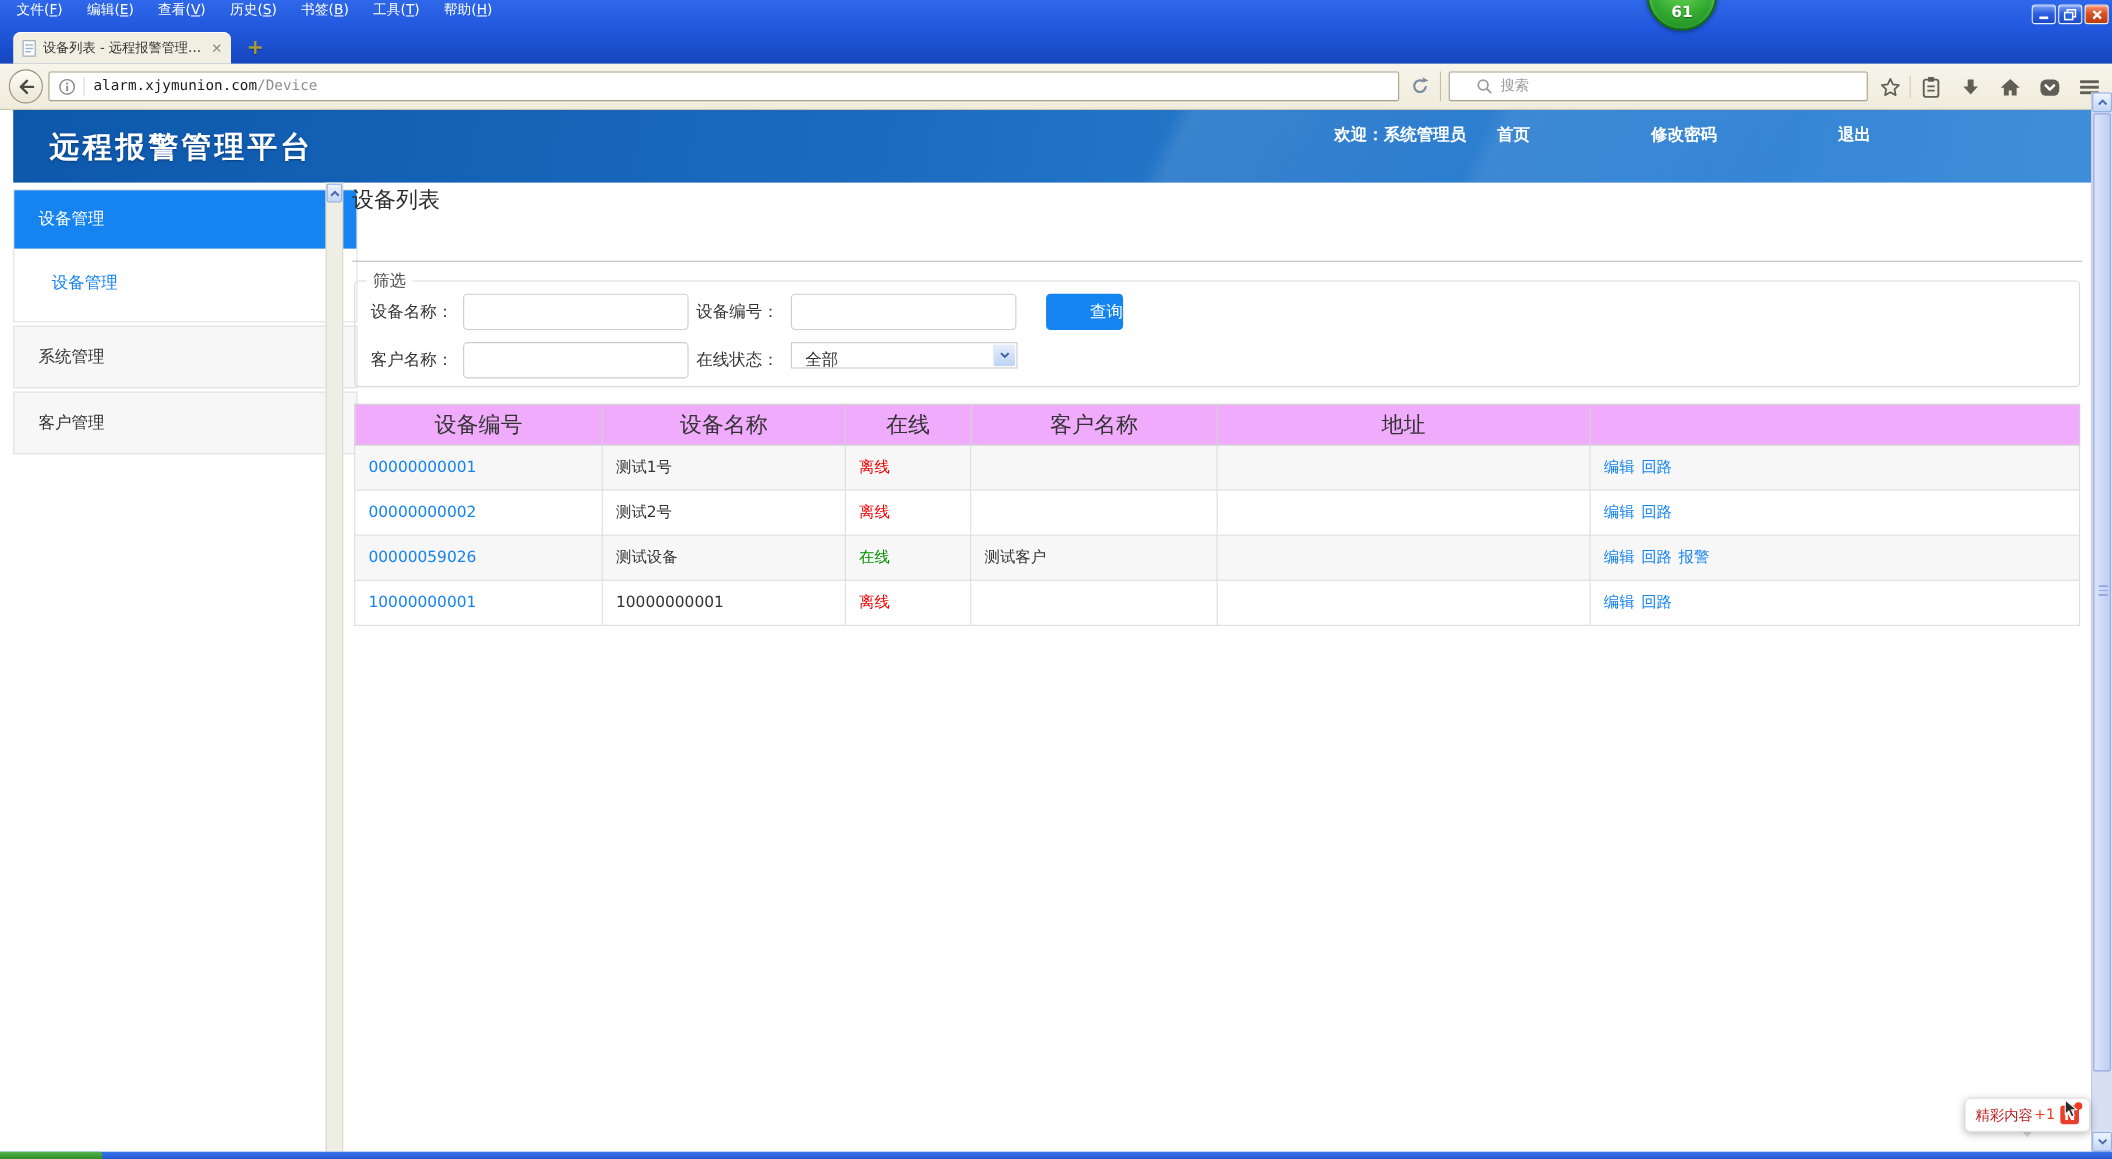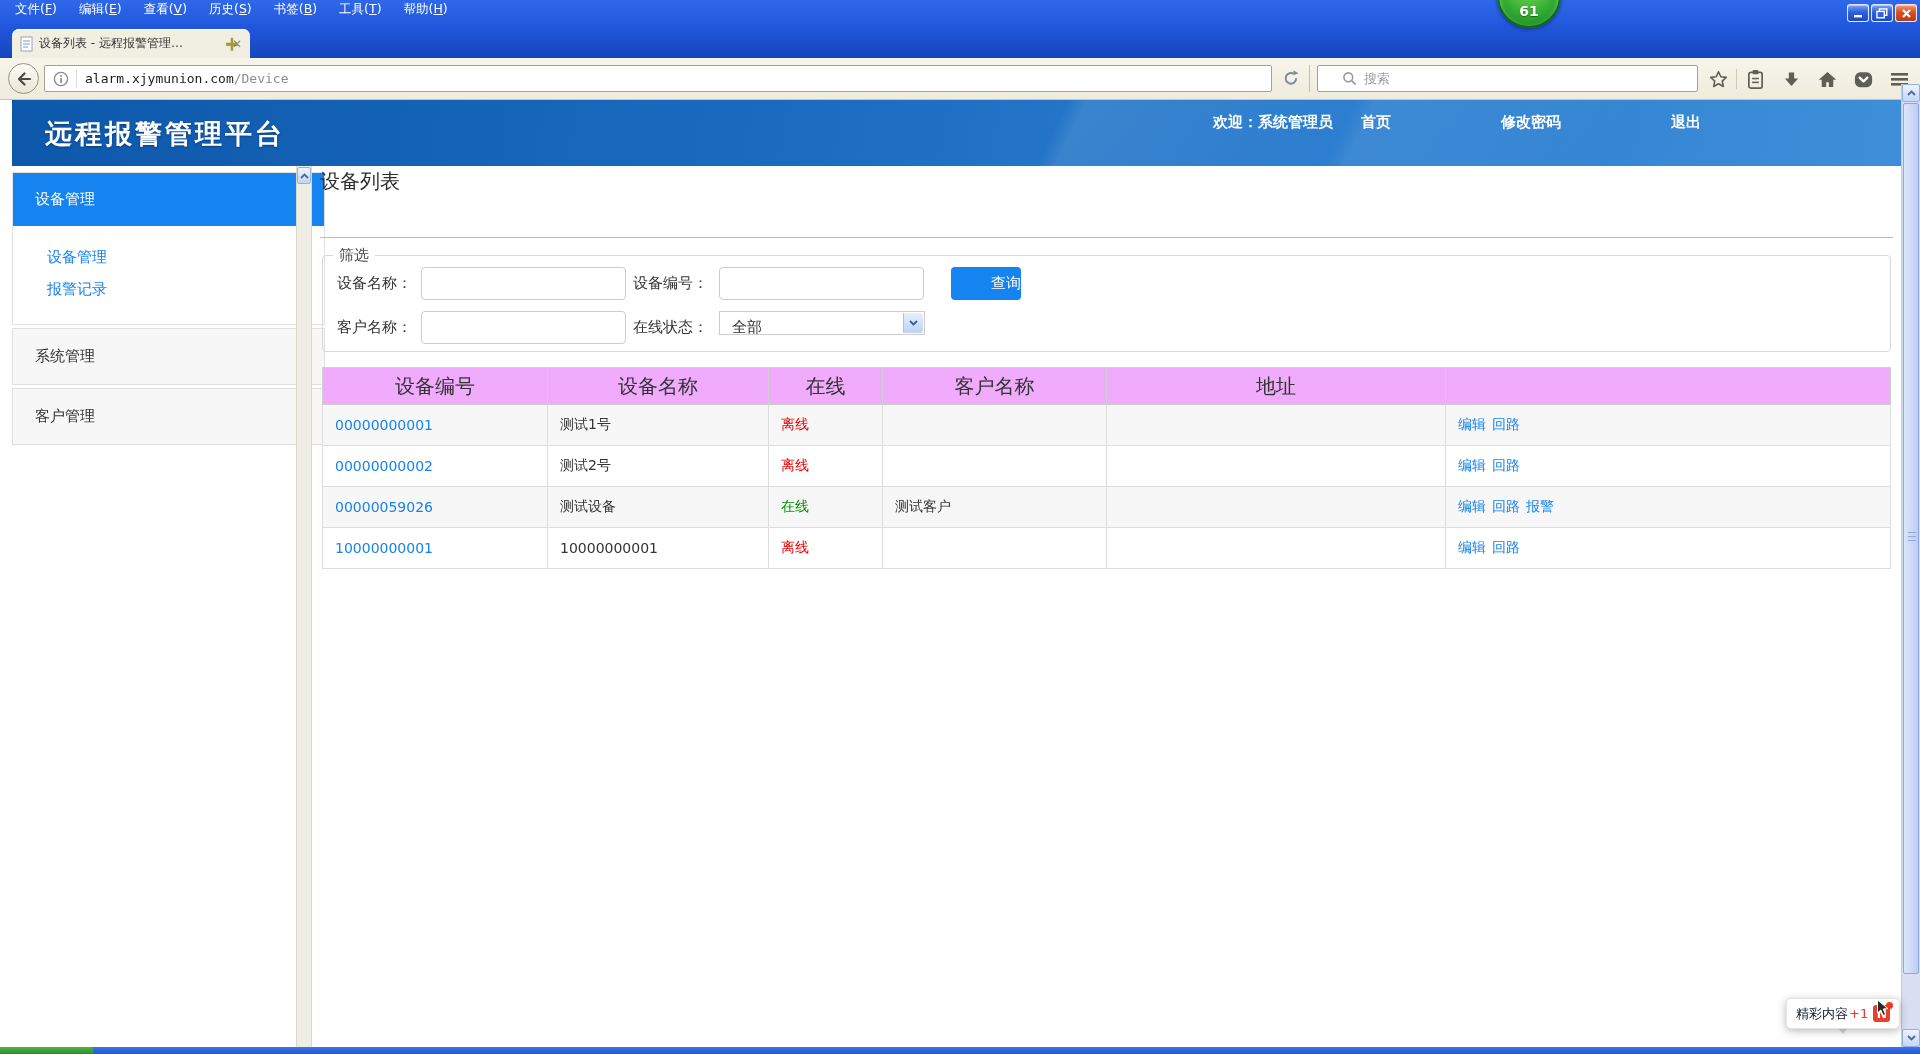--- a/index.html
+++ b/index.html
@@ -18,21 +18,21 @@
     display:flex; align-items:center; justify-content:center;
     background:linear-gradient(180deg,#7ba2f6 0%,#2d5fe0 45%,#1b49c2 100%); box-shadow:inset 0 1px 1px rgba(255,255,255,.5); }
   .winbtn.close { background:linear-gradient(180deg,#f59a74 0%,#d85122 45%,#bb3c10 100%); }
   .notif-badge { position:absolute; left:1497px; top:-36px; width:64px; height:64px; border-radius:50%;
     background:radial-gradient(circle at 50% 32%,#7fe05e 0%,#35ad33 55%,#148017 100%);
     border:2px solid #0e6e11; box-shadow:0 1px 4px rgba(0,0,0,.45), inset 0 2px 5px rgba(255,255,255,.55);
     display:flex; align-items:flex-end; justify-content:center; padding-bottom:7px; }
   .notif-badge span { color:#fff; font-weight:bold; font-size:14px; text-shadow:0 1px 1px rgba(0,0,0,.4); }
 
   
-  .tab { position:absolute; left:12px; top:29px; width:238px; height:29px; background:#f1efe2;
+  .tab { position:absolute; left:12px; top:29px; width:198px; height:29px; background:#f1efe2;
     border-radius:7px 7px 0 0; display:flex; align-items:center; padding:0 8px; box-shadow:inset 0 1px 0 #fff; }
   .tab-title { flex:1; font-size:12px; color:#333; white-space:nowrap; overflow:hidden; margin-left:6px; }
   .tab-close { color:#8a8a8a; font-size:12px; font-weight:bold; margin-left:4px; cursor:default; }
   .newtab { position:absolute; left:224px; top:32px; color:#a79a2f; font-size:19px; font-weight:bold;
     text-shadow:0 1px 1px rgba(0,0,0,.35); }
 
   
   .toolbar { position:absolute; left:0; top:58px; width:1920px; height:42px;
     background:linear-gradient(180deg,#f7f5ea,#efecdd); border-bottom:1px solid #c9c5ae; }
   .backbtn { position:absolute; left:8px; top:5px; width:31px; height:31px; border-radius:50%;
@@ -124,21 +124,21 @@
     display:flex; align-items:center; justify-content:center; }
   .vs-up { top:0px; } .vs-down { bottom:0px; }
   .vs-thumb { position:absolute; left:1px; top:19px; width:16px; height:871px; border-radius:2px;
     background:linear-gradient(90deg,#dde5fb,#bfcdf4); border:1px solid #90a6de; }
   .vs-grip { position:absolute; left:4px; top:428px; width:8px; height:10px;
     background:repeating-linear-gradient(180deg,#93a8dd 0 1.5px,transparent 1.5px 4px); }
 
   
   .promo { position:absolute; left:1786px; top:998px; height:31px; background:#fff; border:1px solid #e3e3e3;
     border-radius:5px; box-shadow:0 2px 8px rgba(0,0,0,.28); display:flex; align-items:center; padding:0 9px; z-index:5; }
-  .promo .txt { font-size:13px; color:#0f172a; }
+  .promo .txt { font-size:13px; color:#b91c1c; }
   .promo .plus { font-size:13px; color:#f0392b; margin:0 5px 0 1px; }
   .promo .nbadge { position:relative; width:17px; height:17px; background:#e8402a; border-radius:3px; color:#fff;
     font-size:12px; font-weight:bold; display:flex; align-items:center; justify-content:center; }
   .promo .dot { position:absolute; right:-3px; top:-3px; width:7px; height:7px; background:#f03a20; border-radius:50%; }
   .promo-tail { position:absolute; left:1838px; top:1028px; width:0; height:0;
     border-left:5px solid transparent; border-right:5px solid transparent; border-top:6px solid #d9d9d9; z-index:4; }
   .promo-cursor { position:absolute; left:1876px; top:999px; z-index:6; }
 
   
   .taskbar { position:absolute; left:0; top:1047px; width:1920px; height:7px; background:linear-gradient(180deg,#3d74ec,#2257cd); }
@@ -278,21 +278,20 @@
       <span class="gap110"></span>
       <span class="lnk">退出</span>
     </div>
   </div>
 
   <div class="sidebar">
     <div class="side-group1">
       <div class="side-active">设备管理</div>
       <div class="side-sub">
         <div class="side-link">设备管理</div>
-        <div class="side-link">报警记录</div>
       </div>
     </div>
     <div class="side-sec">系统管理</div>
     <div class="side-sec">客户管理</div>
   </div>
 
   <div class="cscroll">
     <div class="cscroll-up">
       <svg width="9" height="6">
           <path d="M1 5 L4.5 1.5 L8 5" stroke="#4a6aa8" stroke-width="1.8" fill="none"></path>

